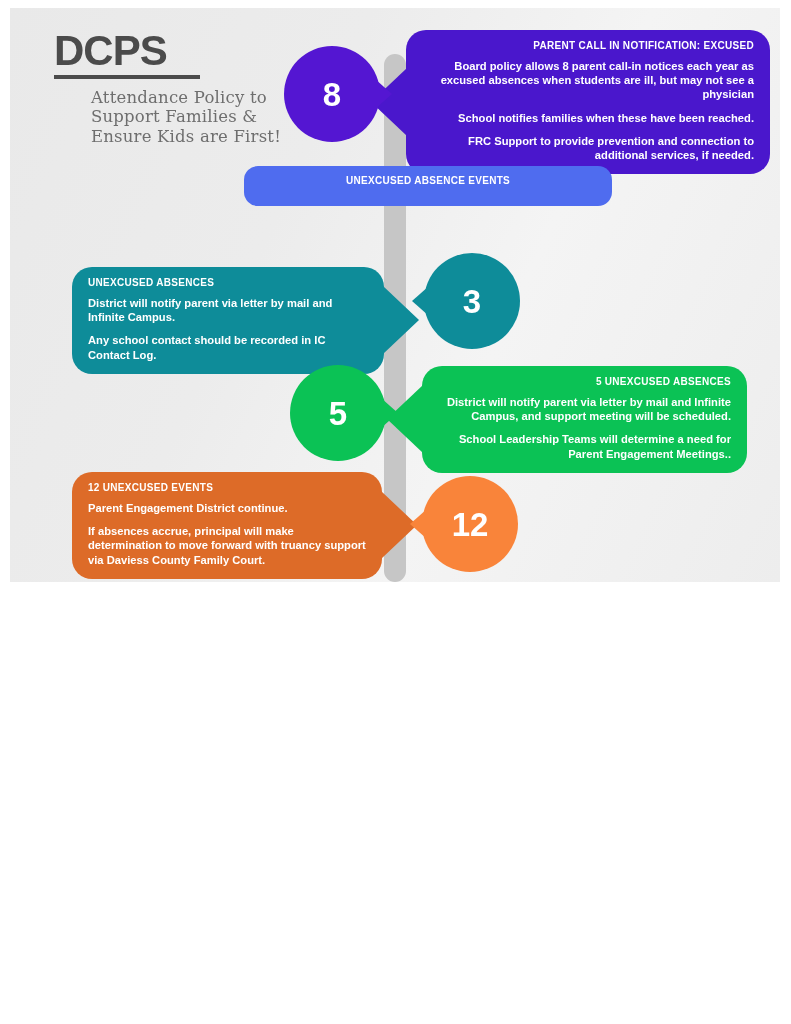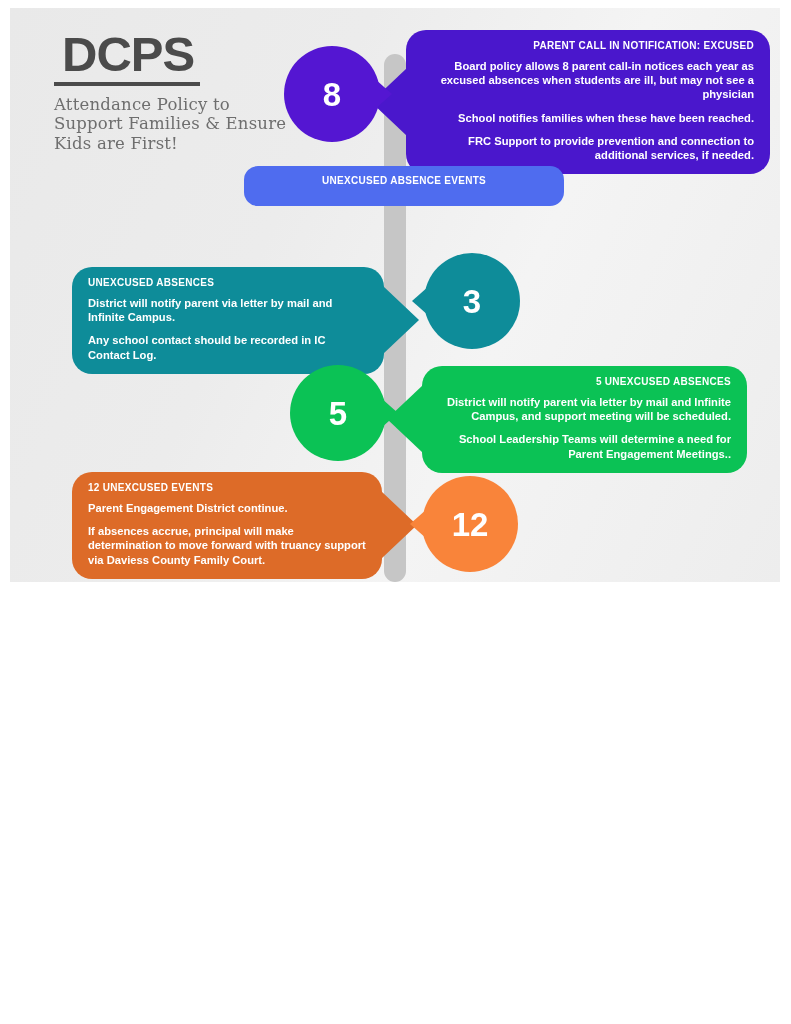--- a/index.html
+++ b/index.html
@@ -37,40 +37,40 @@
 
   
   .brand {
     position: absolute;
     left: 44px;
     top: 22px;
     width: 250px;
     z-index: 4;
   }
   .brand-title {
-    font-size: 49px;
+    font-size: 42px;
     font-weight: bold;
     color: #4b4b4b;
     letter-spacing: -1px;
     line-height: 1.0;
-    margin-left: 8px;
   }
   .brand-rule {
     width: 146px;
     height: 4px;
     background: #4b4b4b;
     margin-top: 3px;
     margin-bottom: 9px;
   }
   .brand-sub {
     font-family: "DejaVu Serif", serif;
     font-size: 16.5px;
     line-height: 1.18;
     color: #6e6e6e;
     letter-spacing: 0.2px;
+    margin-left: 37px;
   }
 
   
   .lobe {
     position: absolute;
     width: 96px;
     height: 96px;
     border-radius: 50%;
     z-index: 3;
     display: flex;
@@ -142,21 +142,21 @@
   #lobe-8 { left: 274px; top: 38px; background: #5416d2; }
   #lobe-8::after { border-left: 34px solid #5416d2; }
   #panel-1 {
     left: 396px; top: 22px; width: 364px; min-height: 130px;
     background: #4a17cc;
   }
   #panel-1::after { border-right: 36px solid #4a17cc; }
 
   
   #panel-2 {
-    left: 234px; top: 158px; width: 320px;
+    left: 234px; top: 158px; width: 368px;
     background: #4f6cef;
     border-radius: 14px;
     padding: 9px 16px 12px 16px;
   }
 
   
   #panel-3 {
     left: 62px; top: 243px; width: 312px; min-height: 96px;
     background: #0e8c99;
     margin-top: 16px;

